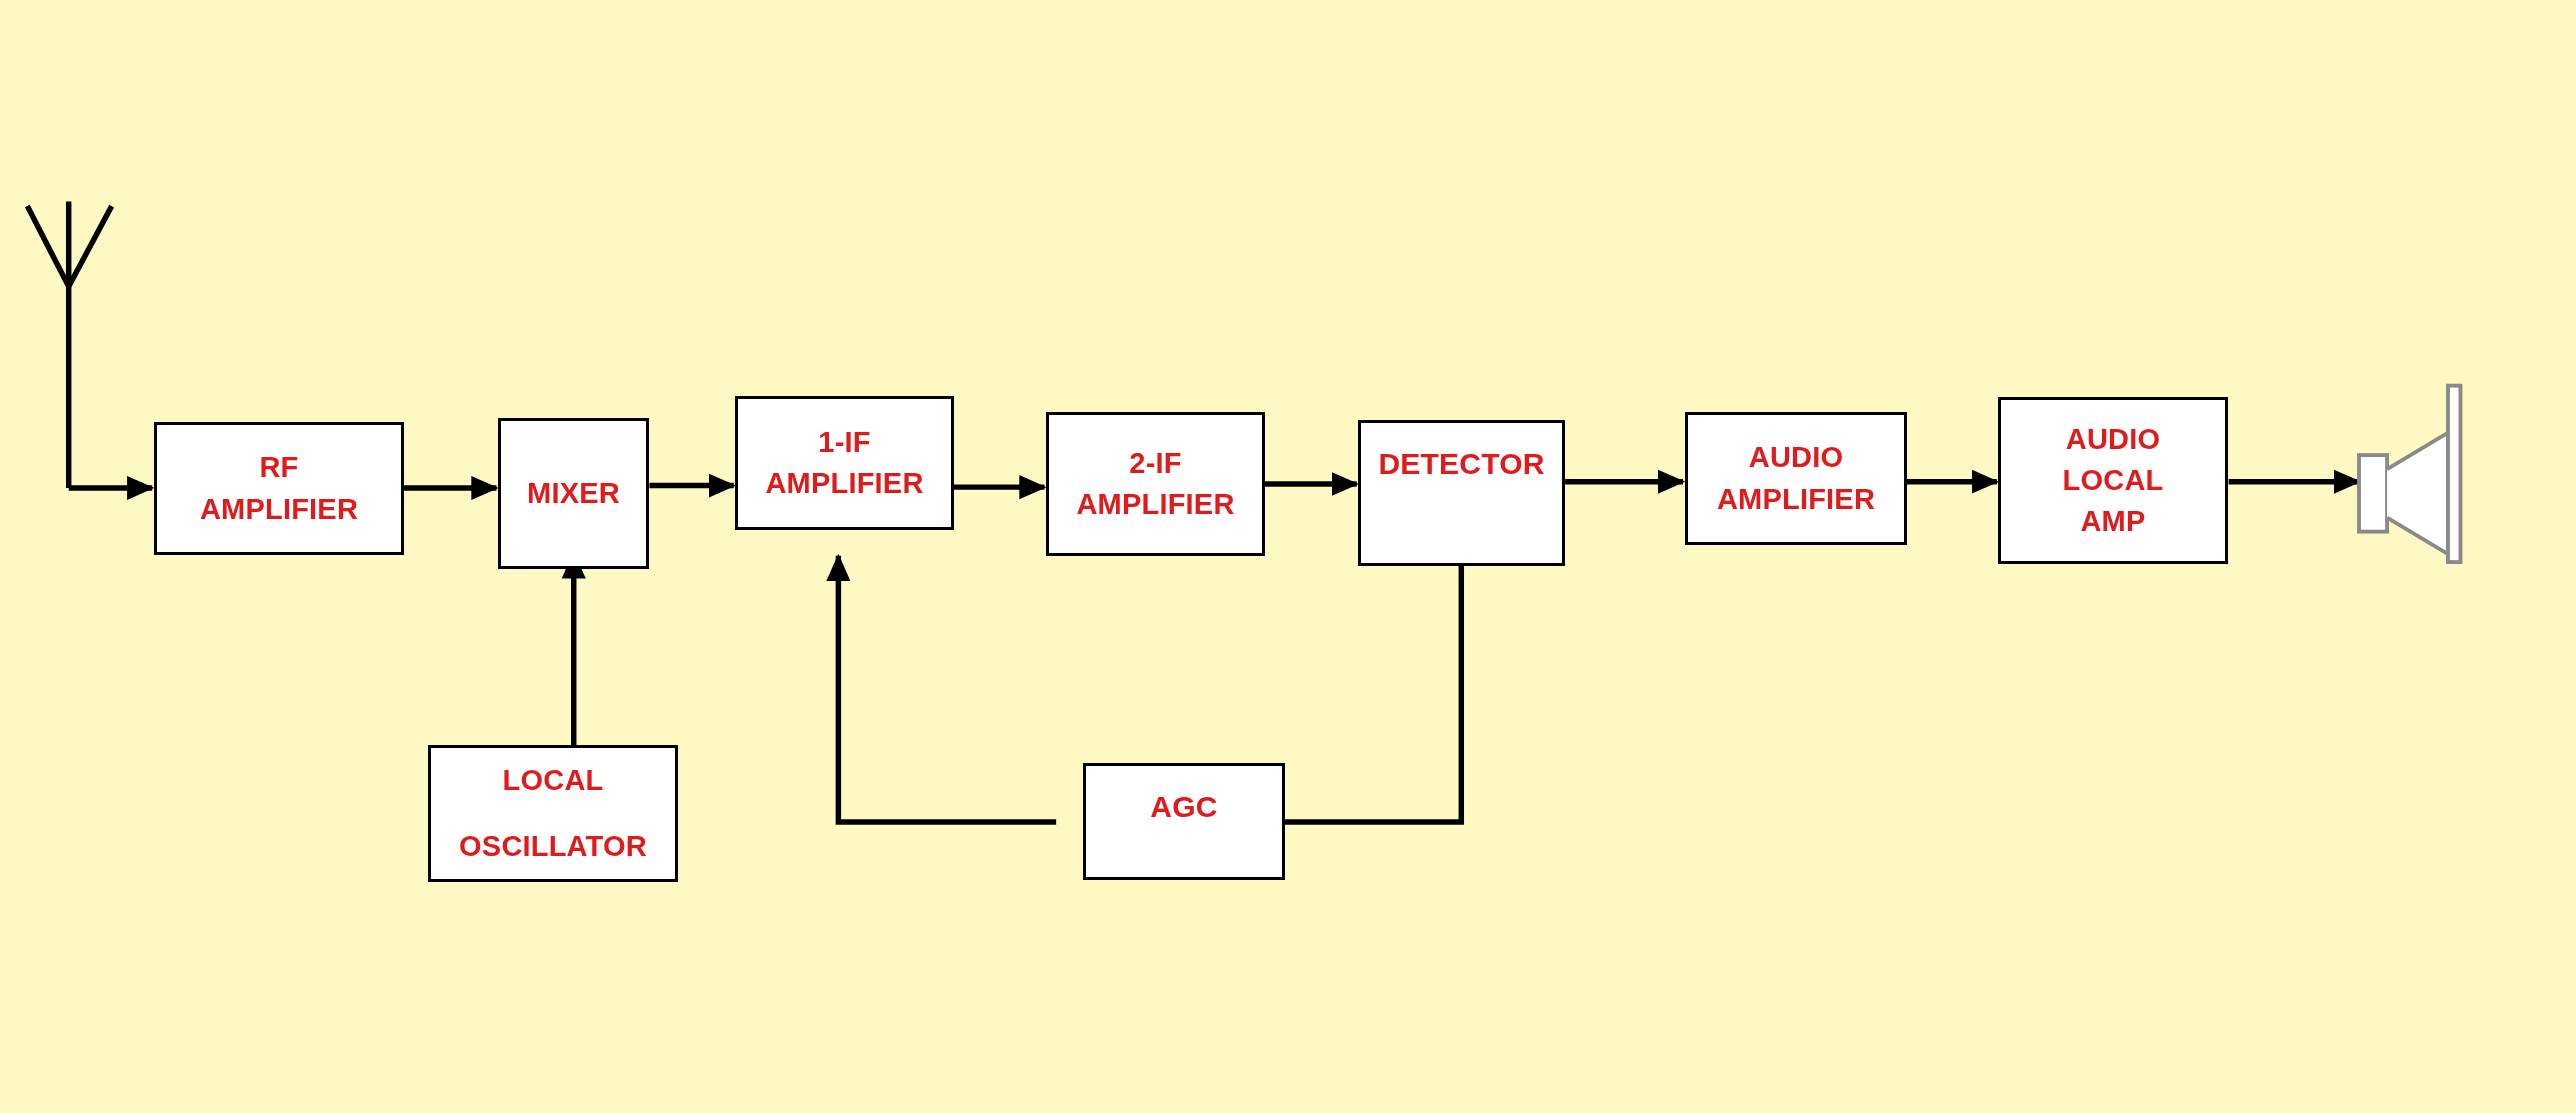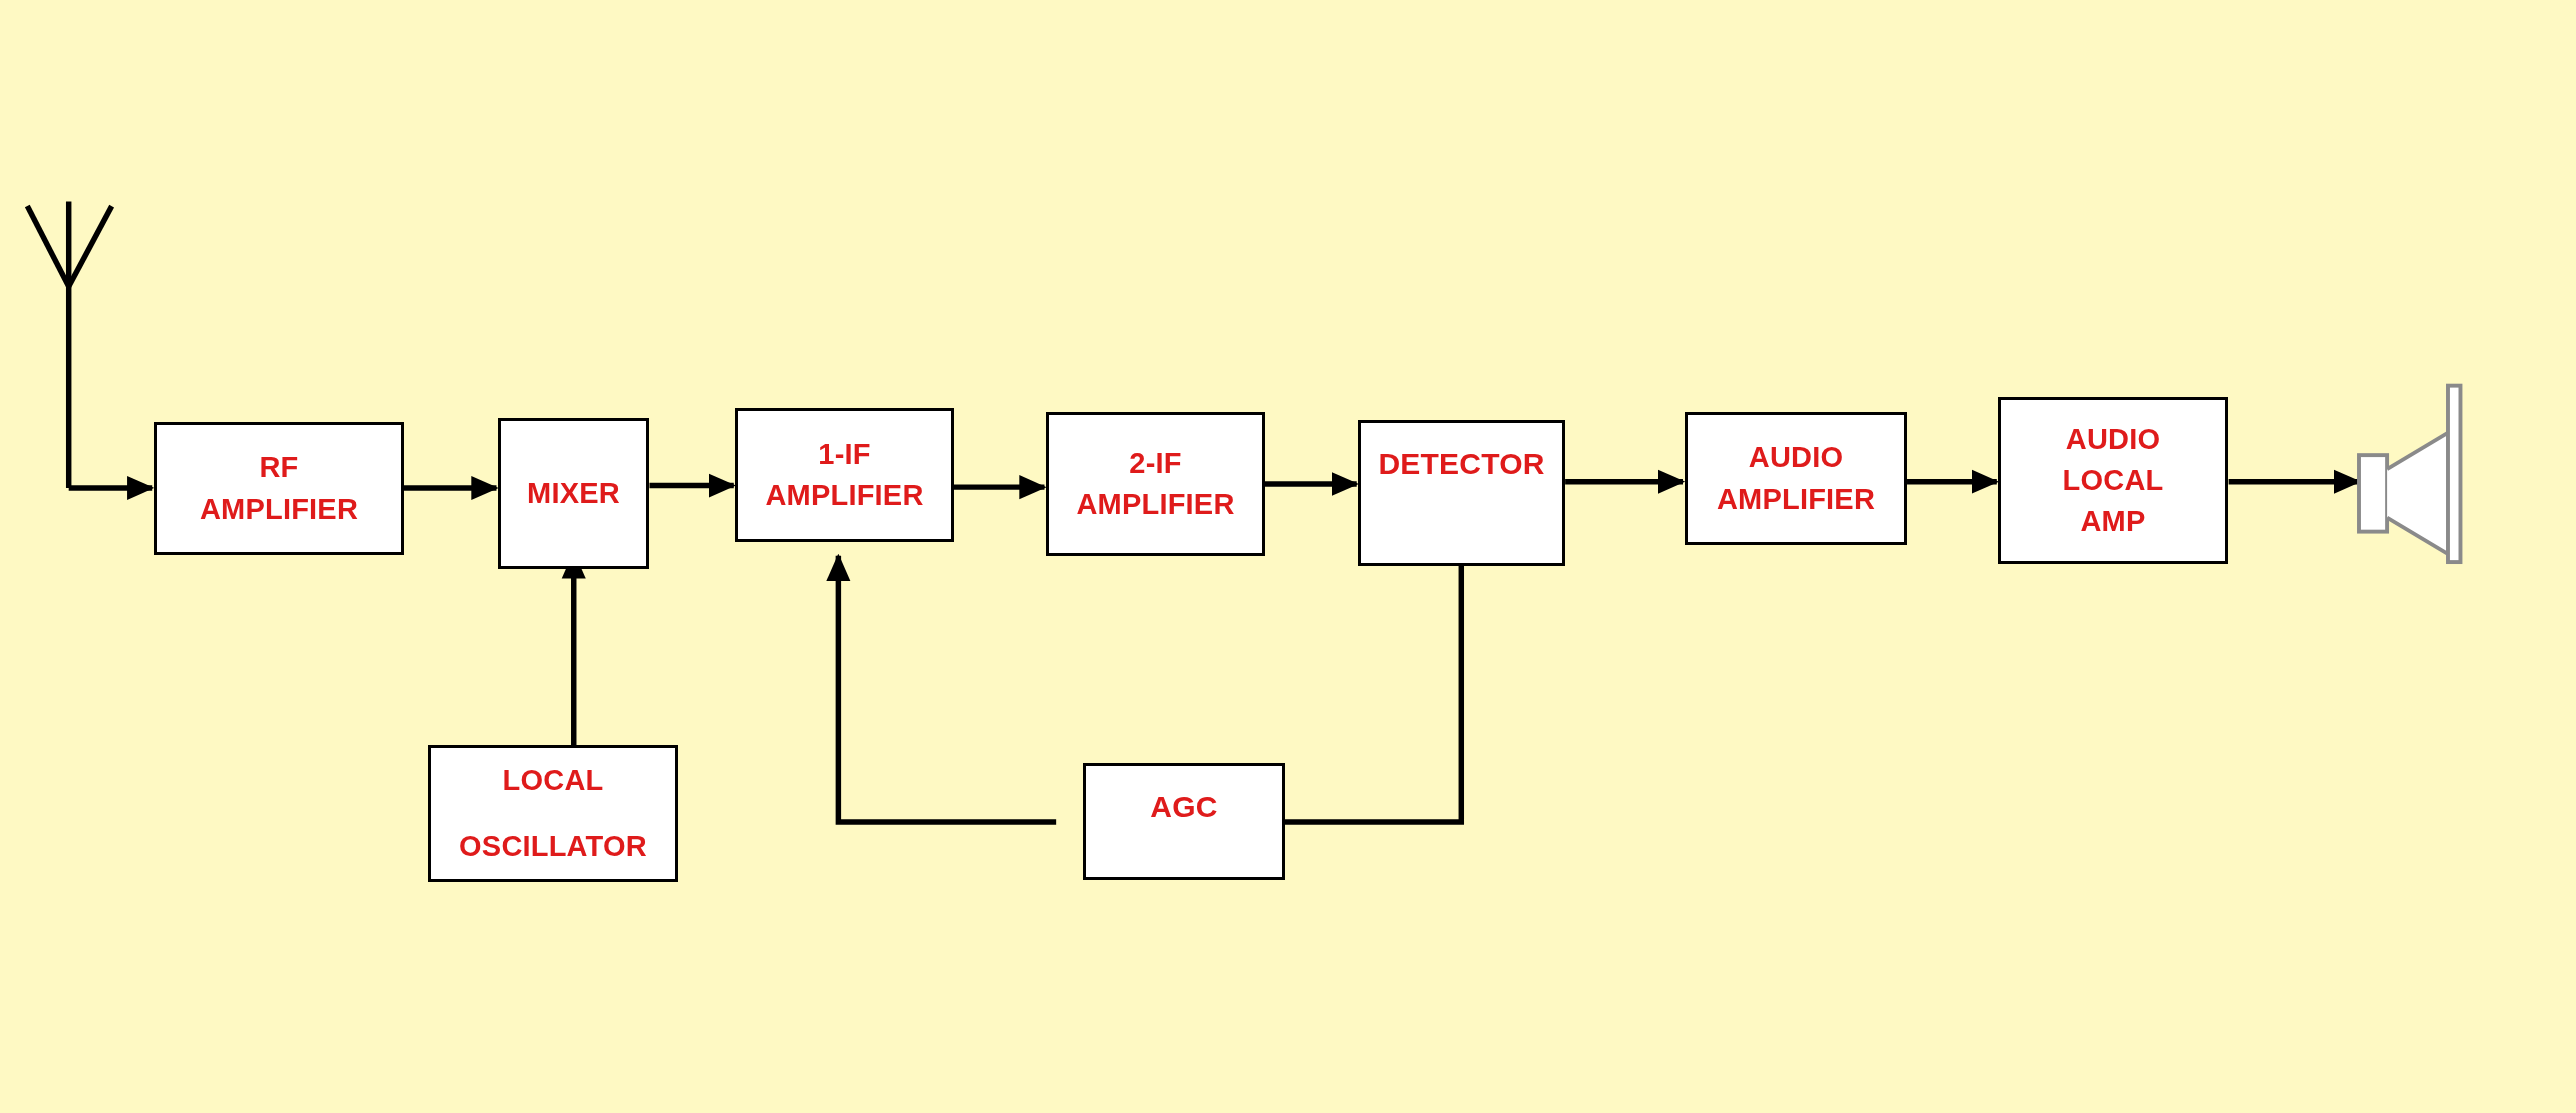--- a/index.html
+++ b/index.html
@@ -124,21 +124,21 @@
 
   <div class="blk" id="blk-rf-amplifier" style="left: 154px; top: 422px; width: 250px; height: 133px;">
     <span class="ln" style="color: rgb(223, 27, 27);">RF</span>
     <span class="ln" style="color: rgb(223, 27, 27);">AMPLIFIER</span>
   </div>
 
   <div class="blk" id="blk-mixer" style="left: 498px; top: 418px; width: 151px; height: 151px;">
     <span class="ln" style="color: rgb(223, 27, 27);">MIXER</span>
   </div>
 
-  <div class="blk" id="blk-first-if-amplifier" style="left: 735px; top: 408px; width: 219px; height: 134px;">
+  <div class="blk" id="blk-first-if-amplifier" style="left: 735px; top: 396px; width: 219px; height: 134px;">
     <span class="ln" style="color: rgb(223, 27, 27);">1-IF</span>
     <span class="ln" style="color: rgb(223, 27, 27);">AMPLIFIER</span>
   </div>
 
   <div class="blk" id="blk-second-if-amplifier" style="left: 1046px; top: 412px; width: 219px; height: 144px;">
     <span class="ln" style="color: rgb(223, 27, 27);">2-IF</span>
     <span class="ln" style="color: rgb(223, 27, 27);">AMPLIFIER</span>
   </div>
 
   <div class="blk top-label" id="blk-detector" style="left: 1358px; top: 420px; width: 207px; height: 146px;">

